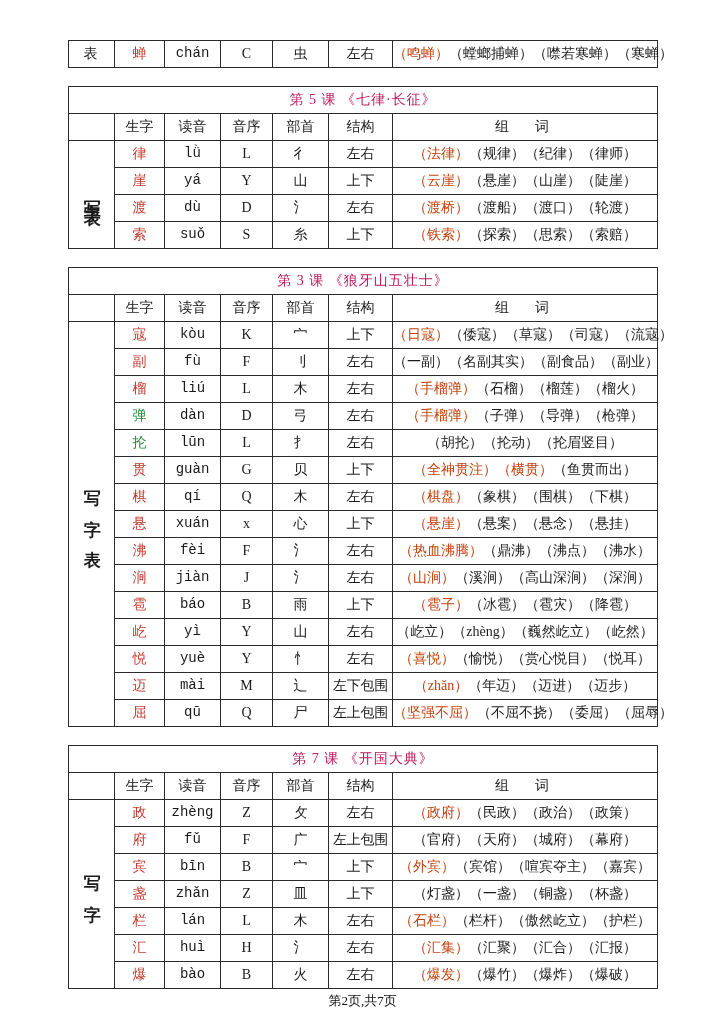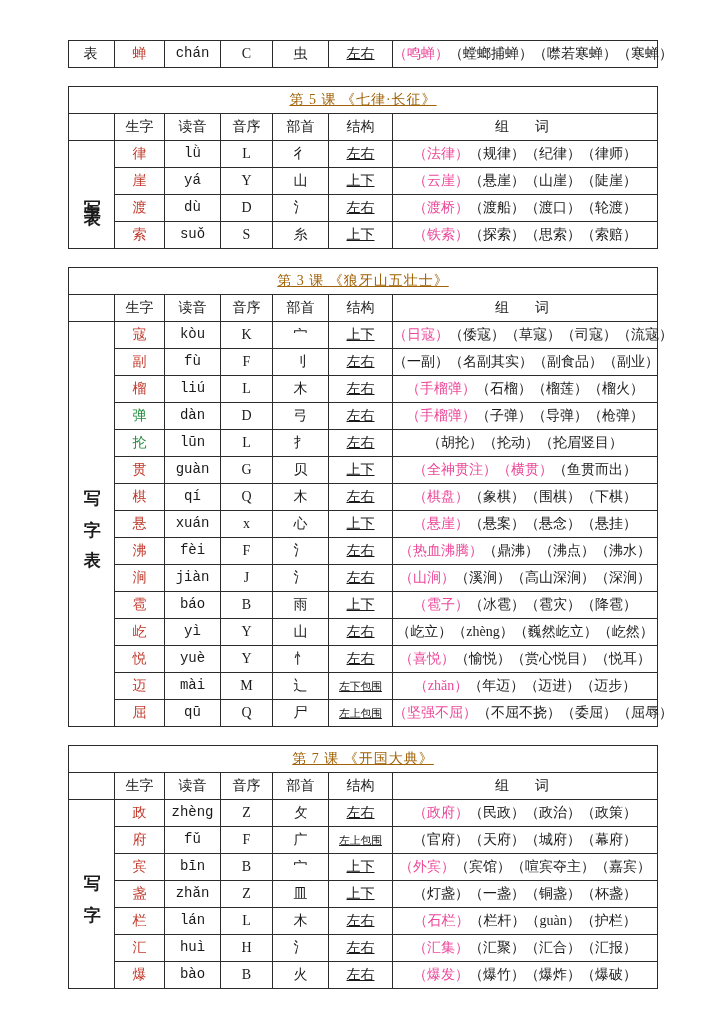--- a/index.html
+++ b/index.html
@@ -39,26 +39,25 @@
   }
   .col-side { width: 46px; }
   .col-zi   { width: 50px; }
   .col-yin  { width: 56px; }
   .col-xu   { width: 52px; }
   .col-bu   { width: 56px; }
   .col-jie  { width: 64px; }
   .col-ci   { width: 265px; }
 
   .hdr-title {
-    color: #a16207;
+    color: #be185d;
     font-weight: bold;
     font-size: 17px;
     letter-spacing: 1px;
     height: 32px;
-    text-decoration: underline;
   }
   .colhead {
     font-weight: bold;
     font-size: 14.5px;
     height: 28px;
   }
   .colhead.ci { letter-spacing: 6px; }
   .zi {
     color: #c0392b;
     font-size: 17px;
@@ -67,29 +66,29 @@
   .zi.green { color: #1f8a3b; }
   .py {
     font-size: 14px;
     font-family: Liberation Mono, monospace;
   }
   .letter {
     font-size: 14px;
     font-family: "Liberation Serif", serif;
   }
   .bushou { font-size: 15px; }
-  .jiegou { font-size: 13px; text-decoration: underline; }
-  .jiegou.small { font-size: 11px; letter-spacing: -0.3px; margin-left: 38px; }
+  .jiegou { font-size: 13px; }
+  .jiegou.small { font-size: 14px; letter-spacing: -0.3px; margin-left: 38px; }
   .ci {
     font-size: 13.5px;
     padding: 0 4px;
     letter-spacing: 0px;
     white-space: nowrap;
   }
-  .ci .blue { color: #ec4899; }
+  .ci .blue { color: #c2410c; }
   .side {
     font-size: 17px;
     font-weight: bold;
     letter-spacing: 2px;
     line-height: 1.9;
   }
   .side-vert {
     writing-mode: vertical-rl;
     text-orientation: upright;
     display: inline-block;
@@ -407,34 +406,35 @@
         <td class="bushou">皿</td>
         <td class="jiegou">上下</td>
         <td class="ci"><span class="blue"></span><span>（灯盏）（一盏）（铜盏）（杯盏）</span></td>
       </tr>
       <tr>
         <td class="zi">栏</td>
         <td class="py">lán</td>
         <td class="letter">L</td>
         <td class="bushou">木</td>
         <td class="jiegou">左右</td>
-        <td class="ci"><span class="blue">（石栏）</span><span>（栏杆）（guàn）（护栏）</span></td>
+        <td class="ci"><span class="blue">（石栏）</span><span>（栏杆）（傲然屹立）（护栏）</span></td>
       </tr>
       <tr>
         <td class="zi">汇</td>
         <td class="py">huì</td>
         <td class="letter">H</td>
         <td class="bushou">氵</td>
         <td class="jiegou">左右</td>
         <td class="ci"><span class="blue">（汇集）</span><span>（汇聚）（汇合）（汇报）</span></td>
       </tr>
       <tr>
         <td class="zi">爆</td>
         <td class="py">bào</td>
         <td class="letter">B</td>
         <td class="bushou">火</td>
         <td class="jiegou">左右</td>
         <td class="ci"><span class="blue">（爆发）</span><span>（爆竹）（爆炸）（爆破）</span></td>
       </tr>
     </tbody>
   </table>
 
+  <div class="footer">第2页,共7页</div>
 </div>
 
 </body></html>

